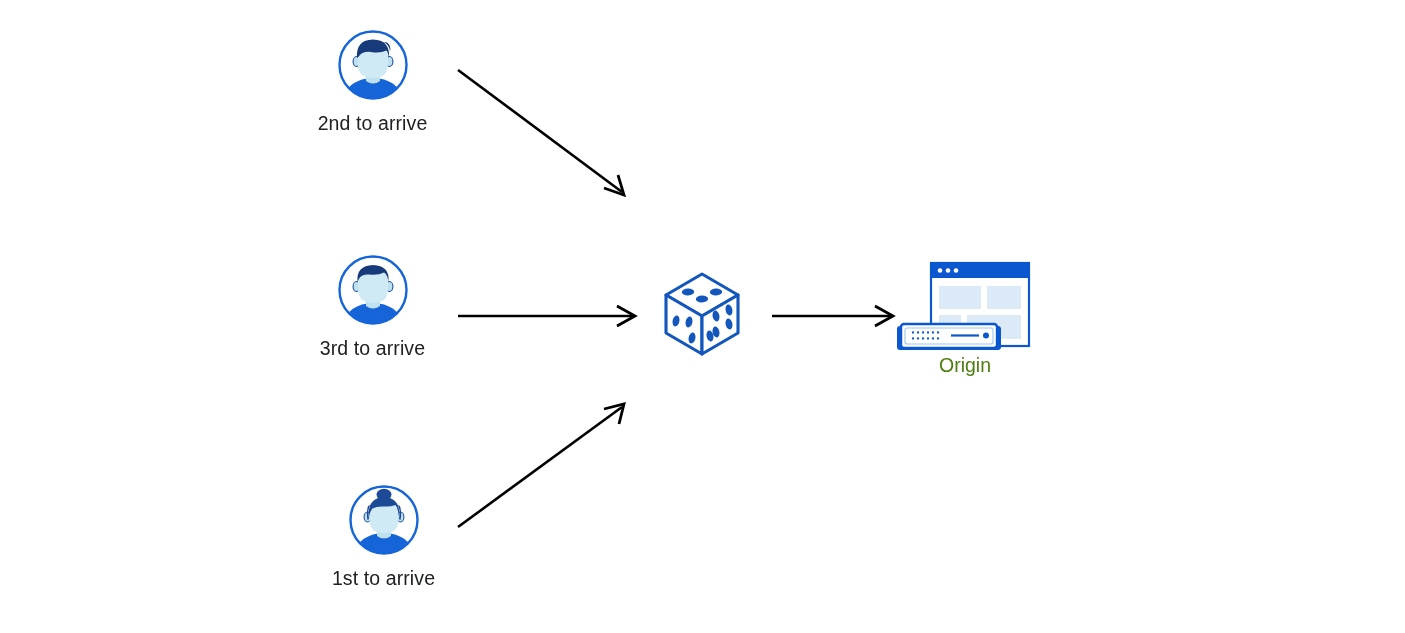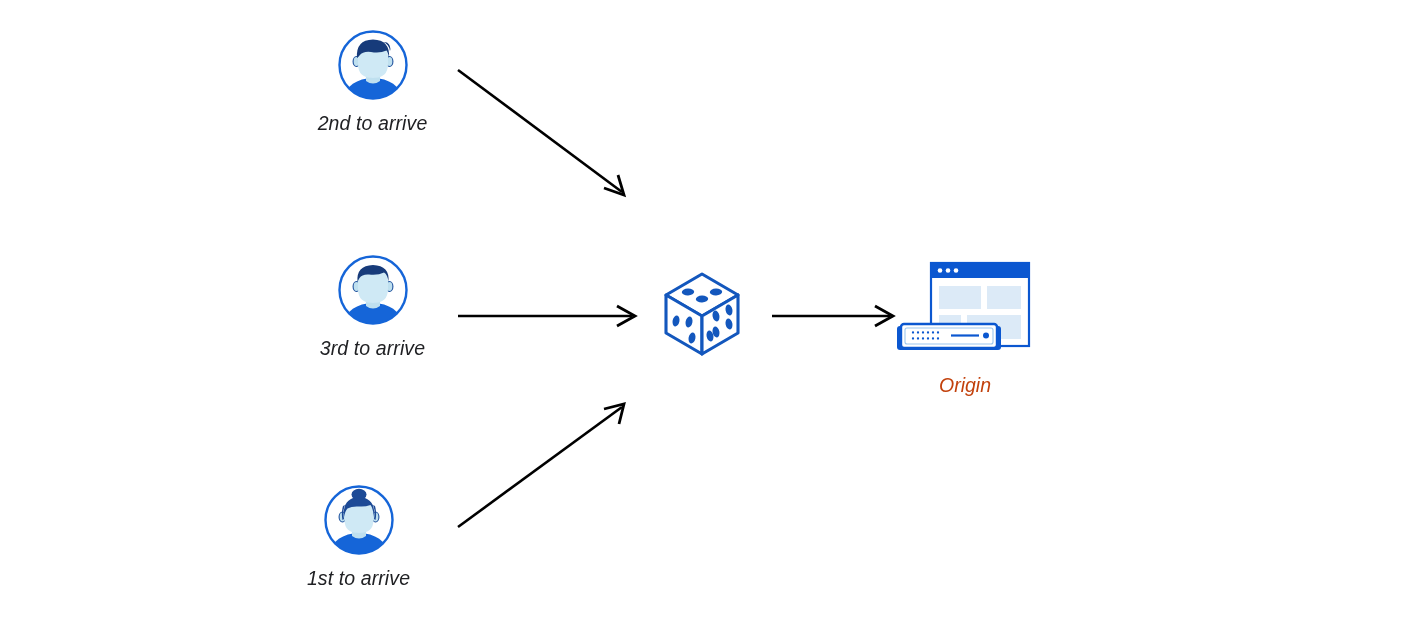--- a/index.html
+++ b/index.html
@@ -9,21 +9,20 @@
   }
   body {
     font-family: "Liberation Sans", sans-serif;
   }
   #canvas {
     position: relative;
     width: 1405px;
     height: 633px;
     background: #ffffff;
     overflow: hidden;
-    font-style: italic;
   }
   .node {
     position: absolute;
     display: flex;
     flex-direction: column;
     align-items: center;
   }
   .avatar-wrap {
     width: 74px;
     height: 74px;
@@ -46,23 +45,23 @@
     display: flex;
     flex-direction: column;
     align-items: center;
   }
   .origin-graphic {
     position: relative;
     width: 140px;
     height: 96px;
   }
   .origin-label {
-    margin-top: 20px;
+    margin-top: 0;
     font-size: 19.5px;
-    color: #c2410c;
+    color: #4d7c0f;
     white-space: nowrap;
   }
   .arrow-layer {
     position: absolute;
     left: 0;
     top: 0;
     width: 1405px;
     height: 633px;
     pointer-events: none;
   }
@@ -142,21 +141,21 @@
           <ellipse cx="20.5" cy="33.5" rx="3.4" ry="5" fill="#bfe0ef" stroke="#1b4f9c" stroke-width="1.1"></ellipse>
           <ellipse cx="53.5" cy="33.5" rx="3.4" ry="5" fill="#bfe0ef" stroke="#1b4f9c" stroke-width="1.1"></ellipse>
           <path d="M22 28 Q22 13 37 13 Q52 13 52 28 L52 36 Q52 50 37 50 Q22 50 22 36 Z" fill="#cfe9f5"></path>
           <path d="M21.5 29 Q20 12.5 37 12 Q54 12.5 52.5 29 Q51.5 21.5 48 19.5 Q42 22.5 33 21.5 Q26 21 23.5 25 Q22.3 27 21.5 29 Z" fill="#173b7a"></path>
         </g>
       </svg>
     </div>
     <div class="node-label">3rd to arrive</div>
   </div>
 
-  <div class="node" style="left:286px; top:483px; width:145px;">
+  <div class="node" style="left:311px; top:483px; width:145px;">
     <div class="avatar-wrap">
       <svg viewBox="0 0 74 74" width="74" height="74">
         <defs>
           <clipPath id="clipC">
               <circle cx="37" cy="37" r="33.5"></circle>
             </clipPath>
         </defs>
         <circle cx="37" cy="37" r="33.5" fill="#ffffff" stroke="#1565d8" stroke-width="2.4"></circle>
         <g clip-path="url(#clipC)">
           <path d="M37 50 C 18 50 6 62 4 78 L 70 78 C 68 62 56 50 37 50 Z" fill="#1565d8"></path>

